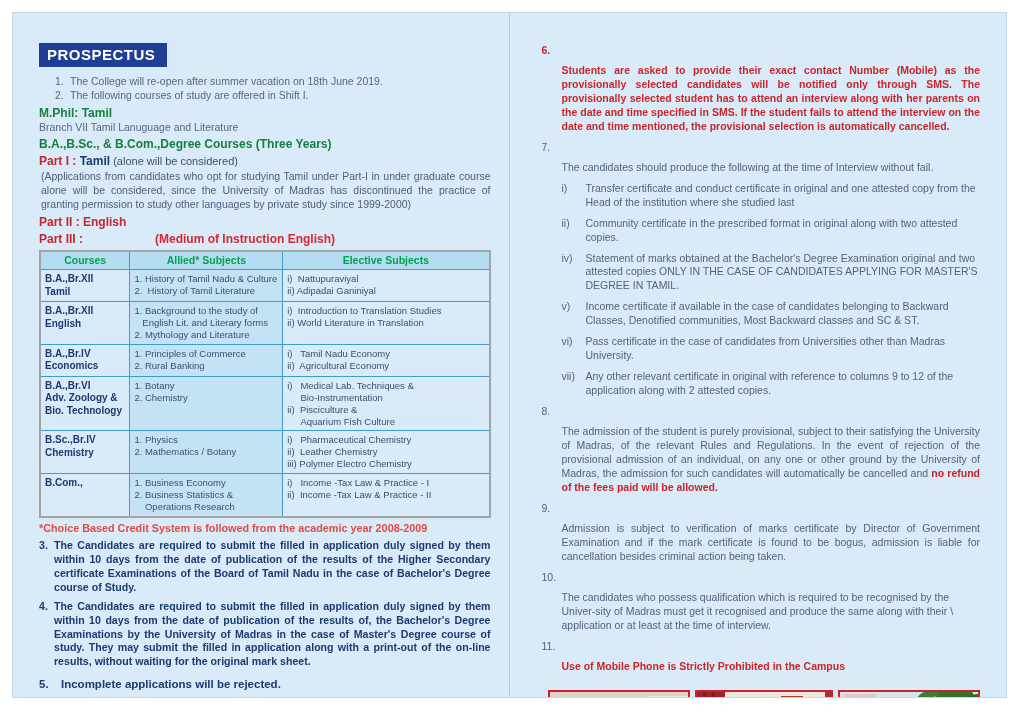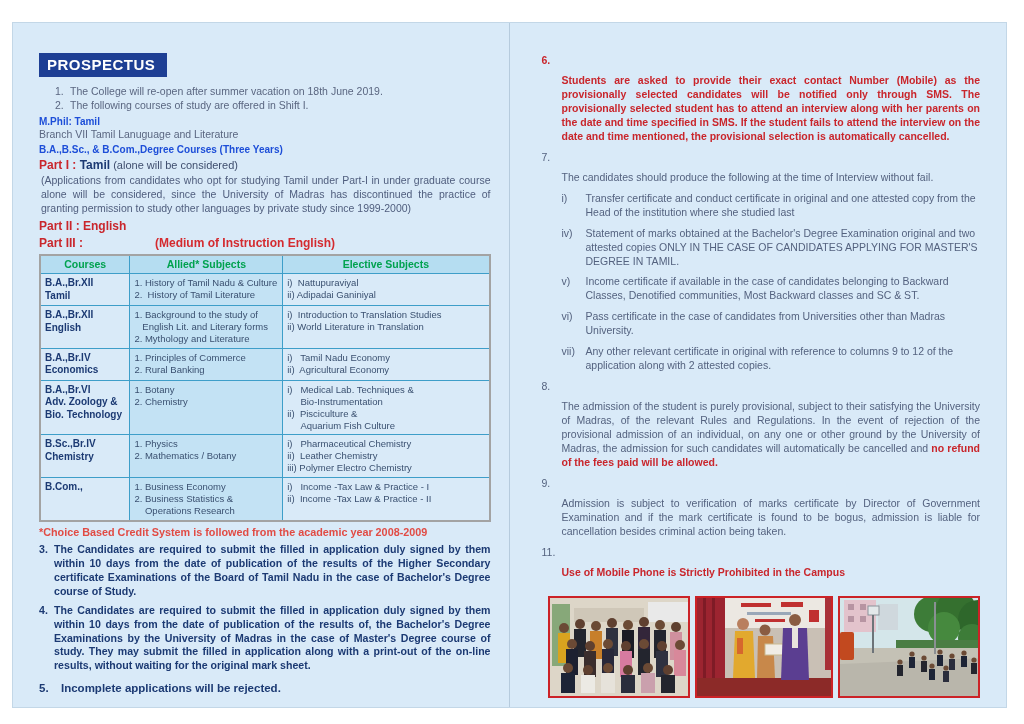--- a/index.html
+++ b/index.html
@@ -3,38 +3,38 @@
 <meta charset="utf-8">
 <style>
   * { box-sizing: border-box; }
   html, body { margin:0; padding:0; }
   body {
     width:1024px; height:724px; background:#ffffff;
     font-family:"Liberation Sans", sans-serif;
     position:relative; overflow:hidden;
   }
   .spread {
-    position:absolute; left:12px; top:22px; width:995px; height:686px;
+    position:absolute; left:12px; top:12px; width:995px; height:686px;
     background:#d9eaf8; border:1px solid #c3d7e7; display:flex;
   }
   .page { width:50%; height:100%; overflow:hidden; position:relative; }
   .page-left  { border-right:1px solid #b6cbdd; padding:30px 18px 0 26px; }
   .page-right { padding:24px 26px 0 32px; }
 
   
   .title-box {
     display:inline-block; background:#1e3f94; color:#ffffff;
     font-weight:bold; font-size:15px; letter-spacing:.5px;
     padding:3px 12px 4px 8px; margin:0 0 7px 0;
   }
   .intro { margin-left:16px; color:#5a6680; font-size:10.5px; line-height:1.35; }
   .intro-row { display:flex; }
   .intro-row .num { width:15px; flex:none; }
 
-  .red-h { color:#1d4ed8; font-weight:bold; font-size:10px; margin:4px 0 1px 0; }
+  .red-h { color:#15803d; font-weight:bold; font-size:12px; margin:4px 0 1px 0; }
   .branch { color:#5a6680; font-size:10.5px; margin:1px 0; }
   .part-line { font-size:12px; margin:3px 0 1px 0; }
   .part-label { color:#c9262c; font-weight:bold; }
   .part-course { color:#1c3a73; font-weight:bold; }
   .part-note { color:#3f4e6e; font-weight:normal; font-size:11px; }
   .para {
     color:#4f5d7d; font-size:10.5px; line-height:1.33; text-align:justify;
     margin:2px 0 3px 2px;
   }
   .part3-note { color:#d42a2f; font-weight:bold; font-size:12px; margin-left:72px; }
@@ -222,20 +222,24 @@
     <div class="rp-item">
       <span class="num">7.</span>
       <span class="txt">The candidates should produce the following at the time of Interview without fail.</span>
     </div>
 
     <div class="sub-item">
       <span class="num">i)</span>
       <span class="txt">Transfer  certificate and conduct  certificate in original and one attested copy from the Head of the institution where she studied last</span>
     </div>
     <div class="sub-item">
+      <span class="num">ii)</span>
+      <span class="txt">Community certificate in the  prescribed format in  original along with two attested copies.</span>
+    </div>
+    <div class="sub-item">
       <span class="num">iv)</span>
       <span class="txt">Statement of marks obtained at the Bachelor's Degree Examination original and two attested copies ONLY IN THE CASE OF CANDIDATES APPLYING FOR MASTER'S DEGREE IN TAMIL.</span>
     </div>
     <div class="sub-item">
       <span class="num">v)</span>
       <span class="txt">Income certificate if available in the case of candidates belonging to  Backward Classes, Denotified communities, Most Backward classes and SC &amp; ST.</span>
     </div>
     <div class="sub-item">
       <span class="num">vi)</span>
       <span class="txt">Pass certificate in the case of candidates from Universities other than Madras University.</span>
@@ -249,20 +253,24 @@
     <div class="rp-item justify">
       <span class="num">8.</span>
       <span class="txt"><span>The admission of the student is purely provisional, subject to their satisfying the University of Madras, of the relevant Rules and Regulations.  In the event of rejection of the provisional admission of an individual, on any one or other ground by the University of Madras, the admission for such candidates will automatically be cancelled and </span><span class="red-tail">no refund of the fees paid will be allowed.</span></span>
     </div>
 
     <div class="rp-item justify">
       <span class="num">9.</span>
       <span class="txt">Admission is subject to verification of marks certificate by Director of Government Examination and if the mark certificate is found to be bogus, admission is liable for cancellation besides criminal action being taken.</span>
     </div>
 
+    <div class="rp-item">
+      <span class="num">10.</span>
+      <span class="txt">The candidates who possess qualification which is required to be recognised by the Univer-sity of Madras must get it recognised and produce the same along with their \ application or at least at the time of interview.</span>
+    </div>
 
     <div class="rp-item">
       <span class="num">11.</span>
       <span class="txt red-item">Use of Mobile Phone is Strictly Prohibited in the Campus</span>
     </div>
 
     <div class="photos">
 
       <div class="photo">
         <svg width="144" height="98" viewBox="0 0 144 98">

